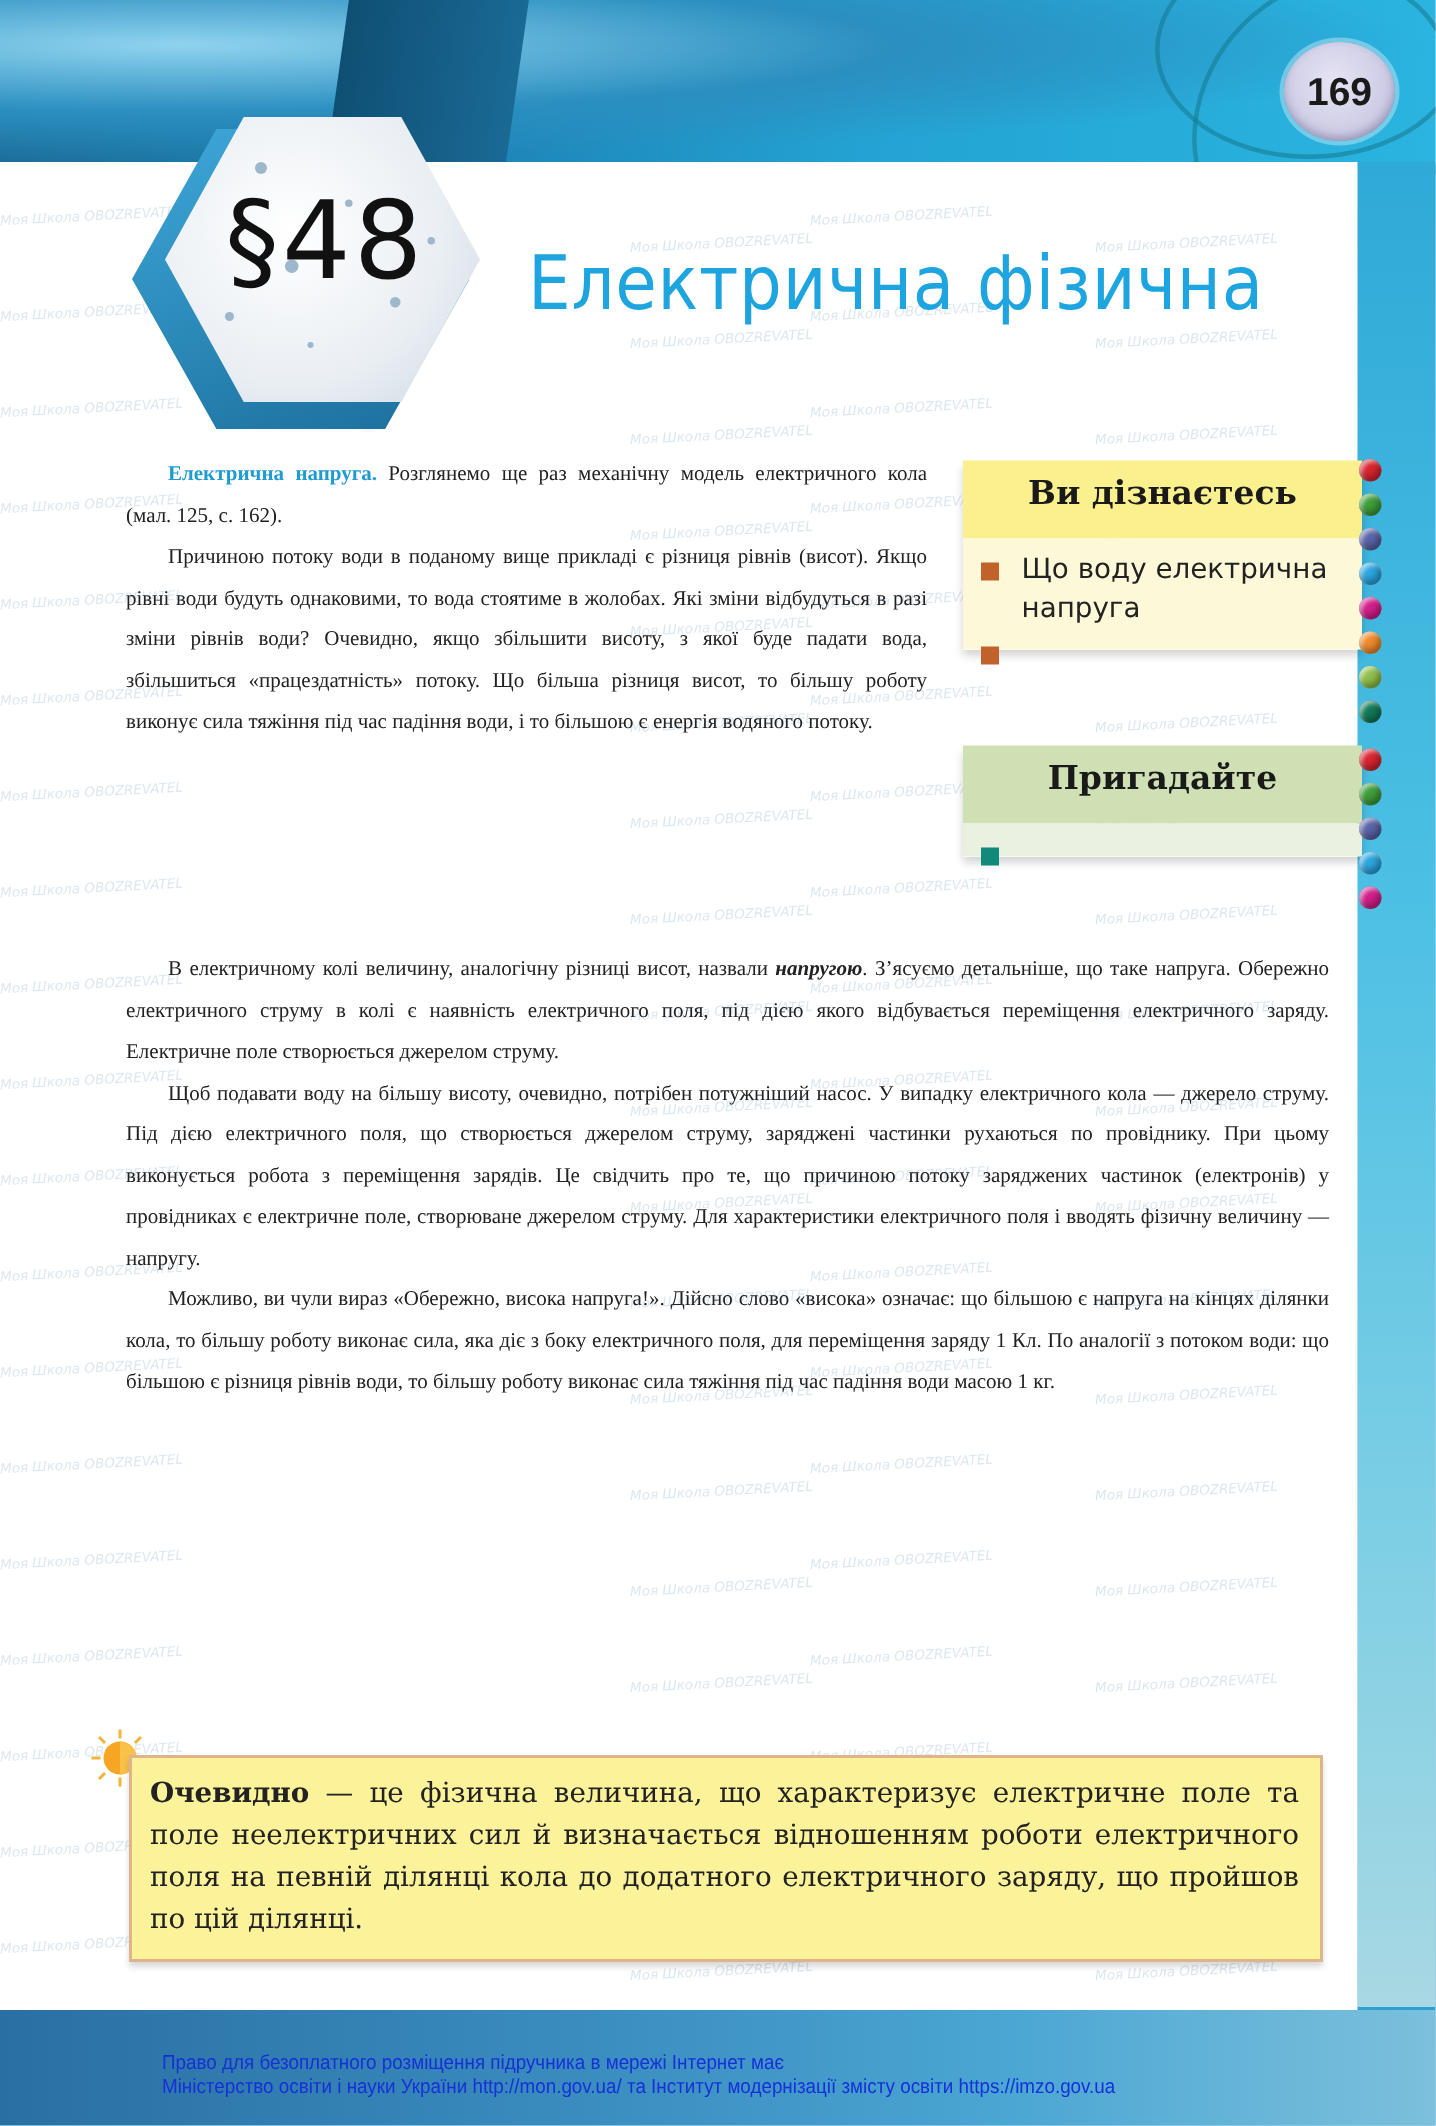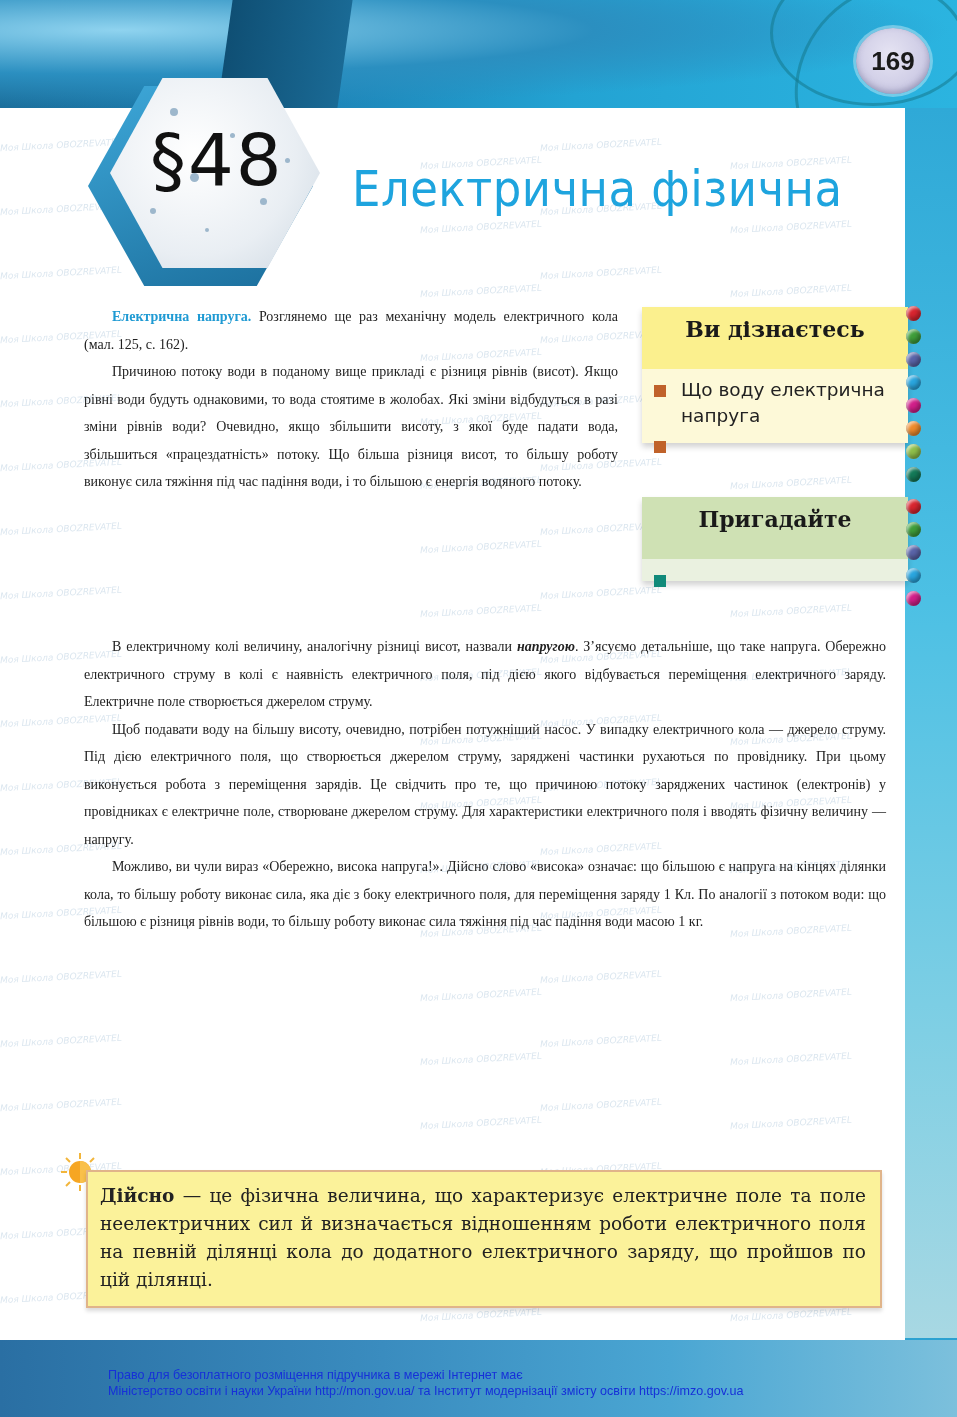--- a/index.html
+++ b/index.html
@@ -69,21 +69,21 @@
     font-family: Liberation Serif, serif; font-size: 14px; line-height: 27.5px; color: #222;
     text-align: justify;
   }
   .body-text p { margin: 0; text-indent: 28px; }
   .col-narrow { width: 534px; }
   .lead-term { color: #1f9ad3; font-weight: bold; }
   .term-italic { font-style: italic; font-weight: bold; }
   .sidebar-card { position: absolute; left: 642px; width: 266px; box-shadow: 0 4px 6px rgba(0,0,0,0.18); }
   .sidebar-card .head {
     font-family: "DejaVu Serif", serif; font-weight: bold; font-size: 22px; color: #1a1a1a;
-    text-align: center; height: 62px; line-height: 44px;
+    text-align: center; height: 52px; line-height: 44px;
   }
   .sidebar-card ul { list-style: none; margin: 0; padding: 8px 10px 10px 12px; }
   .sidebar-card li {
     position: relative; padding-left: 27px;
     font-family: "DejaVu Sans", sans-serif; font-size: 18.5px; line-height: 26px; color: #222;
     margin-bottom: 4px;
   }
   .sidebar-card li .bullet {
     position: absolute; left: 0; top: 8px; width: 12px; height: 12px;
   }
@@ -294,19 +294,19 @@
       <line x1="33" y1="20" x2="39" y2="20"></line>
     <line x1="6" y1="6" x2="10" y2="10"></line>
       <line x1="30" y1="30" x2="34" y2="34"></line>
     <line x1="6" y1="34" x2="10" y2="30"></line>
       <line x1="30" y1="10" x2="34" y2="6"></line>
   </g>
   <circle cx="20" cy="20" r="11" fill="#f6a623"></circle>
   <path d="M20 9 A11 11 0 0 1 20 31 Z" fill="#f9c04a"></path>
 </svg>
 <div class="definition-box">
-  <p><b>Дійсно</b><span> — це фізична величина, що характеризує електричне поле та поле неелектричних сил й визначається відношенням роботи електричного поля на певній ділянці кола до додатного електричного заряду, що пройшов по цій ділянці.</span></p>
+  <p><b>Очевидно</b><span> — це фізична величина, що характеризує електричне поле та поле неелектричних сил й визначається відношенням роботи електричного поля на певній ділянці кола до додатного електричного заряду, що пройшов по цій ділянці.</span></p>
 </div>
 
 <div class="footer-notice">
   <div>Право для безоплатного розміщення підручника в мережі Інтернет має</div>
   <div>Міністерство освіти і науки України http://mon.gov.ua/ та Інститут модернізації змісту освіти https://imzo.gov.ua</div>
 </div>
 
 </body></html>

